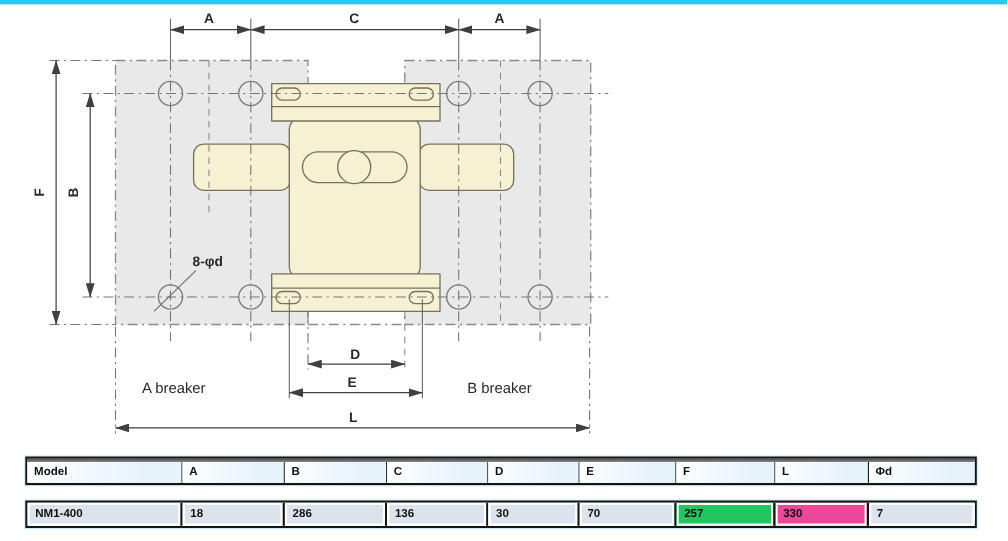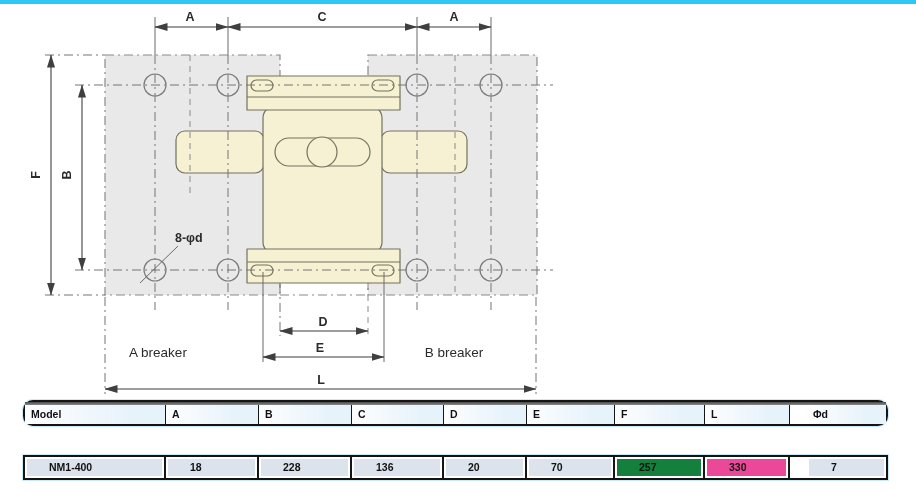--- a/index.html
+++ b/index.html
@@ -7,32 +7,32 @@
   .canvas{position:relative;width:916px;height:492px;background:#fff;overflow:hidden;}
   .top-accent{position:absolute;left:0;top:0;width:916px;height:4px;}
   .drawing-svg{position:absolute;left:0;top:0;}
   svg text{font-family:"Liberation Sans",sans-serif;fill:#2b2b2b;}
   .dimtxt{font-size:12.5px;font-weight:bold;text-anchor:middle;}
   .lbltxt{font-size:13.5px;text-anchor:middle;}
   .holetxt{font-size:12.5px;font-weight:bold;}
   
   .bar{position:absolute;left:23px;width:865px;border:2px solid #141414;background:#fff;
        box-sizing:border-box;box-shadow:0 0 0 1px #cde9f8;}
-  .bar-header{top:400px;height:26px;border-radius:10px;}
+  .bar-header{top:415px;height:26px;}
   .bar-data{top:455px;height:25px;}
   .hdr-strip{height:3px;background:linear-gradient(#4a4a4a,#8a8a8a);}
   .cells{display:flex;width:100%;}
   .hc,.dc{box-sizing:border-box;font-weight:bold;color:#111;overflow:hidden;white-space:nowrap;}
   .hc{height:19px;line-height:19px;font-size:10.5px;padding-left:6px;
       border-right:1.5px solid #161616;
       background-image:linear-gradient(90deg,rgba(255,255,255,.95),rgba(255,255,255,0) 75%);}
-  .dc{height:21px;line-height:21px;font-size:10.5px;padding-left:24px;
+  .dc{height:21px;line-height:21px;font-size:10.5px;padding-left:7px;
       border-right:2px solid #161616;box-shadow:inset 0 0 0 2px #ffffff;}
   .c0{width:141px;} .c1{width:93px;} .c2{width:93px;} .c3{width:92px;}
-  .c4{width:83px;} .c5{width:88px;} .c6{width:90px;} .c7{width:85px;} .c8{flex:1;border-right:none;margin-left:17px;}
+  .c4{width:83px;} .c5{width:88px;} .c6{width:90px;} .c7{width:85px;} .c8{flex:1;border-right:none;}
   
   .panel{stroke:#8a8a8a;stroke-width:1.2;stroke-dasharray:9 4 2 4;}
   .cl{stroke:#757575;stroke-width:1;stroke-dasharray:9 4 2 4;fill:none;}
   .dsh{stroke:#8a8a8a;stroke-width:1;stroke-dasharray:6 5;fill:none;}
   .ext{stroke:#6a6a6a;stroke-width:1;fill:none;}
   .dim{stroke:#3f3f3f;stroke-width:1.1;fill:none;}
   .part{stroke:#74725f;stroke-width:1.2;stroke-linejoin:round;}
   .hole{stroke:#7a7a7a;stroke-width:1.2;fill:none;}
 </style>
 </head>
@@ -136,23 +136,23 @@
       <div class="hc c6" style="background-color: rgb(231, 243, 251);">F</div>
       <div class="hc c7" style="background-color: rgb(231, 243, 251);">L</div>
       <div class="hc c8" style="background-color: rgb(231, 243, 251);">Φd</div>
     </div>
   </div>
 
   <div class="bar bar-data">
     <div class="cells">
       <div class="dc c0" style="background-color: rgb(220, 227, 237);">NM1-400</div>
       <div class="dc c1" style="background-color: rgb(220, 227, 237);">18</div>
-      <div class="dc c2" style="background-color: rgb(220, 227, 237);">228</div>
+      <div class="dc c2" style="background-color: rgb(220, 227, 237);">286</div>
       <div class="dc c3" style="background-color: rgb(220, 227, 237);">136</div>
-      <div class="dc c4" style="background-color: rgb(220, 227, 237);">20</div>
+      <div class="dc c4" style="background-color: rgb(220, 227, 237);">30</div>
       <div class="dc c5" style="background-color: rgb(220, 227, 237);">70</div>
-      <div class="dc c6" style="background-color: #15803d;">257</div>
+      <div class="dc c6" style="background-color: #22c55e;">257</div>
       <div class="dc c7" style="background-color: #ec4899;">330</div>
       <div class="dc c8" style="background-color: rgb(220, 227, 237);">7</div>
     </div>
   </div>
 
 </div>
 
 </body></html>

